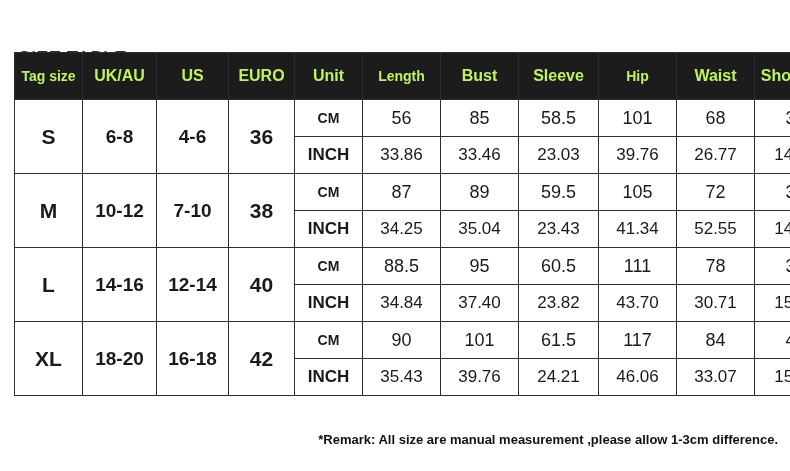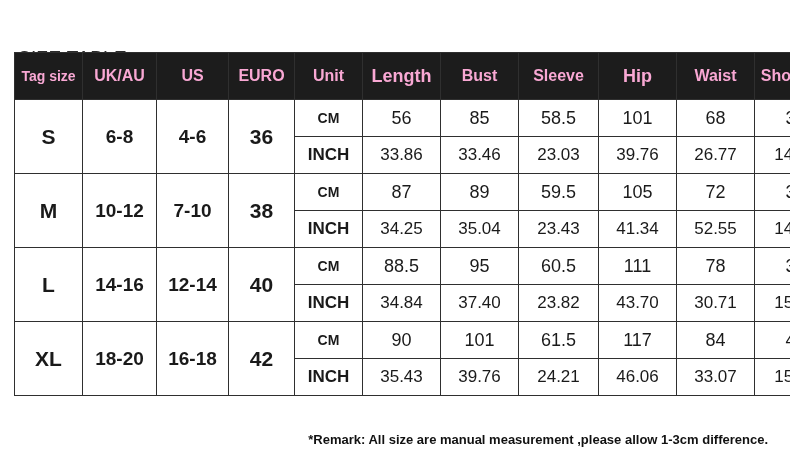--- a/index.html
+++ b/index.html
@@ -42,33 +42,33 @@
   }
   table.size-table th,
   table.size-table td {
     border: 1px solid #2f2f2f;
     text-align: center;
     vertical-align: middle;
     padding: 0;
   }
   thead th {
     background: #1c1c1c;
-    color: #f9a8d4;
+    color: #bef264;
     height: 46px;
     font-weight: bold;
   }
   th.h-small {
     font-size: 14px;
   }
   th.h-mid {
     font-size: 16px;
     margin-top: 38px;
   }
   th.h-big {
-    font-size: 18px;
+    font-size: 14px;
   }
   tbody td {
     background: #ffffff;
   }
   td.tag {
     font-size: 21px;
     font-weight: bold;
   }
   td.range {
     font-size: 19px;
@@ -91,21 +91,21 @@
     height: 36px;
   }
   td.val-cm {
     font-size: 18px;
   }
   td.val-inch {
     font-size: 17px;
   }
   .remark {
     position: absolute;
-    right: 22px;
+    right: 12px;
     top: 432px;
     font-size: 13px;
     font-weight: bold;
     color: #111111;
   }
   col.c0 { width: 68px; }
   col.c1 { width: 74px; }
   col.c2 { width: 72px; }
   col.c3 { width: 66px; }
   col.c4 { width: 68px; }

